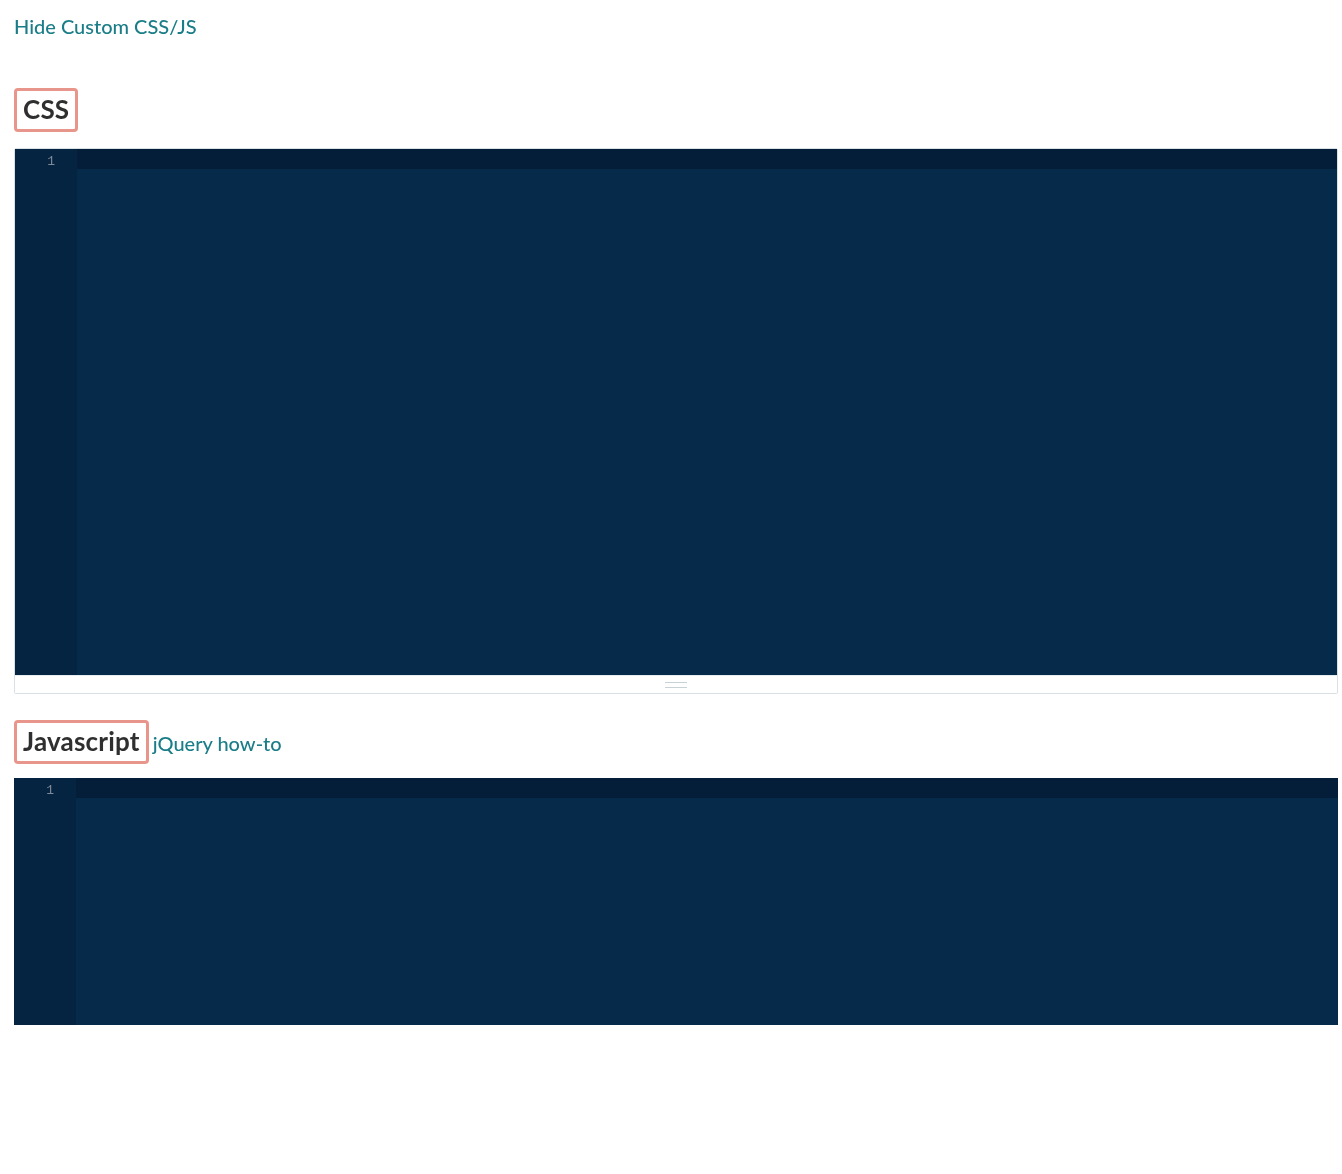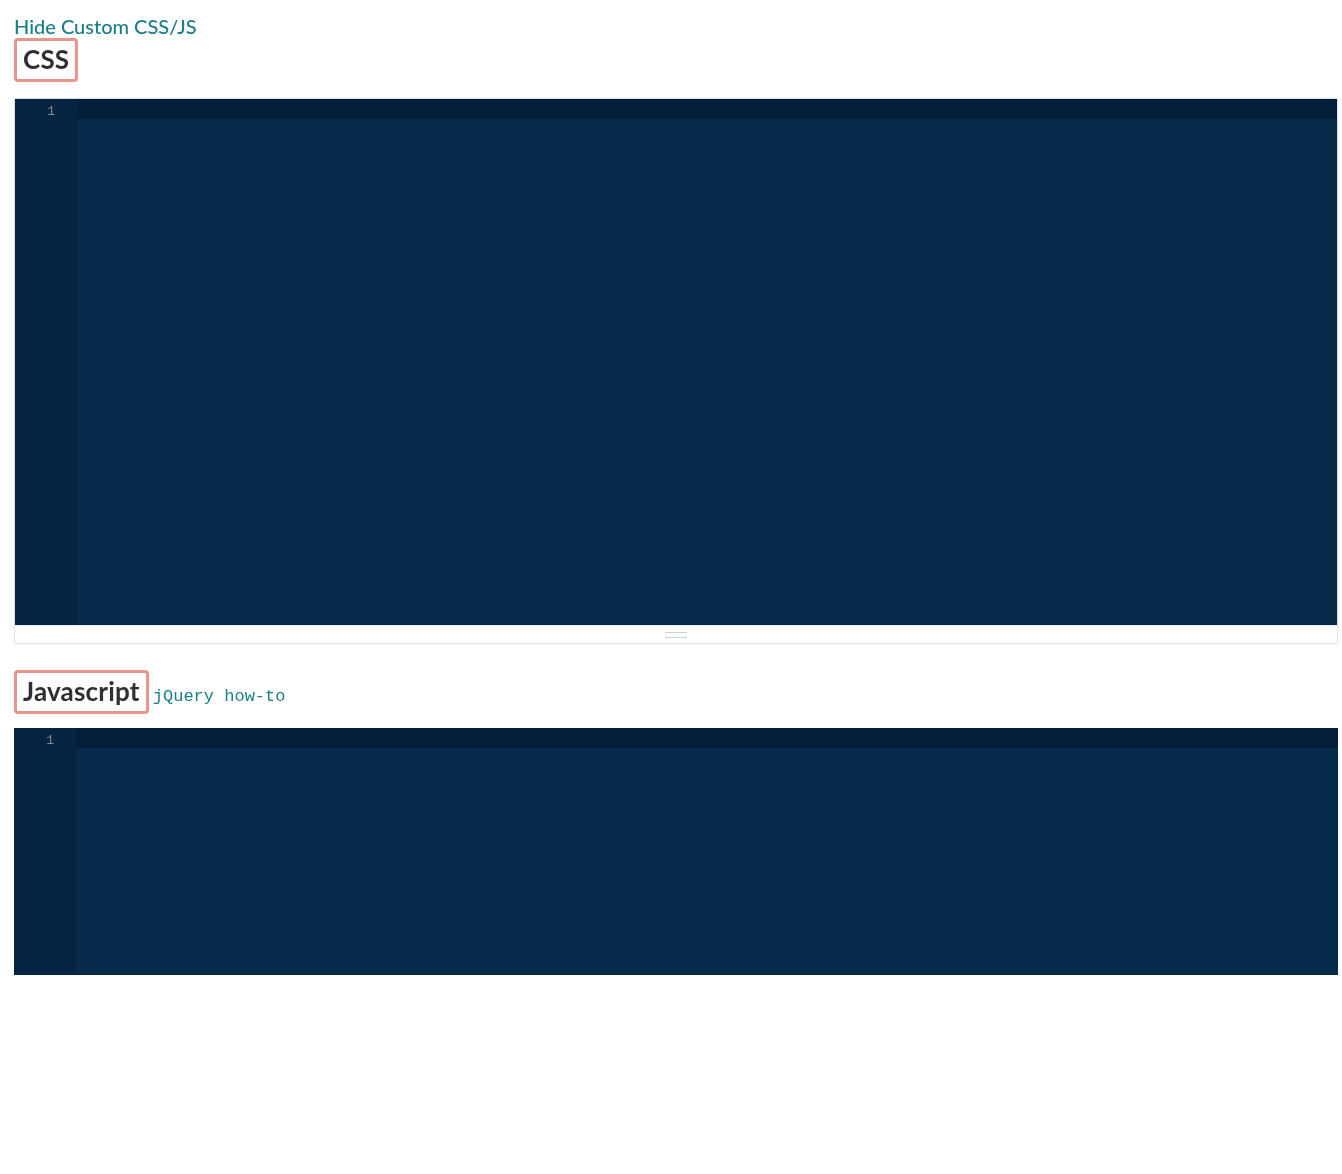--- a/index.html
+++ b/index.html
@@ -19,20 +19,21 @@
     cursor: pointer;
     display: inline-block;
     text-decoration: none;
   }
 
   .section-heading-wrap {
     display: inline-block;
     border: 3px solid #e8958b;
     border-radius: 4px;
     padding: 2px 6px 4px 6px;
+    margin-top: 50px;
   }
   .section-heading {
     font-size: 26px;
     font-weight: 700;
     color: #2f2f2f;
     letter-spacing: 0.2px;
   }
 
   .editor-wrap {
     margin-top: 16px;
@@ -111,25 +112,24 @@
   }
 
   .js-heading-wrap {
     margin-top: 26px;
   }
 
   .jquery-link {
     display: inline-block;
     margin-top: 22px;
     color: #1a7d88;
-    font-size: 17px;
+    font-size: 20px;
     font-weight: 500;
     cursor: pointer;
     text-decoration: none;
-    font-family: Liberation Mono, monospace;
   }
 
   .js-editor-wrap { margin-top: 14px; }
 </style>
 </head>
 <body>
 
 <div class="page">
 
   <a class="toggle-link">Hide Custom CSS/JS</a>

